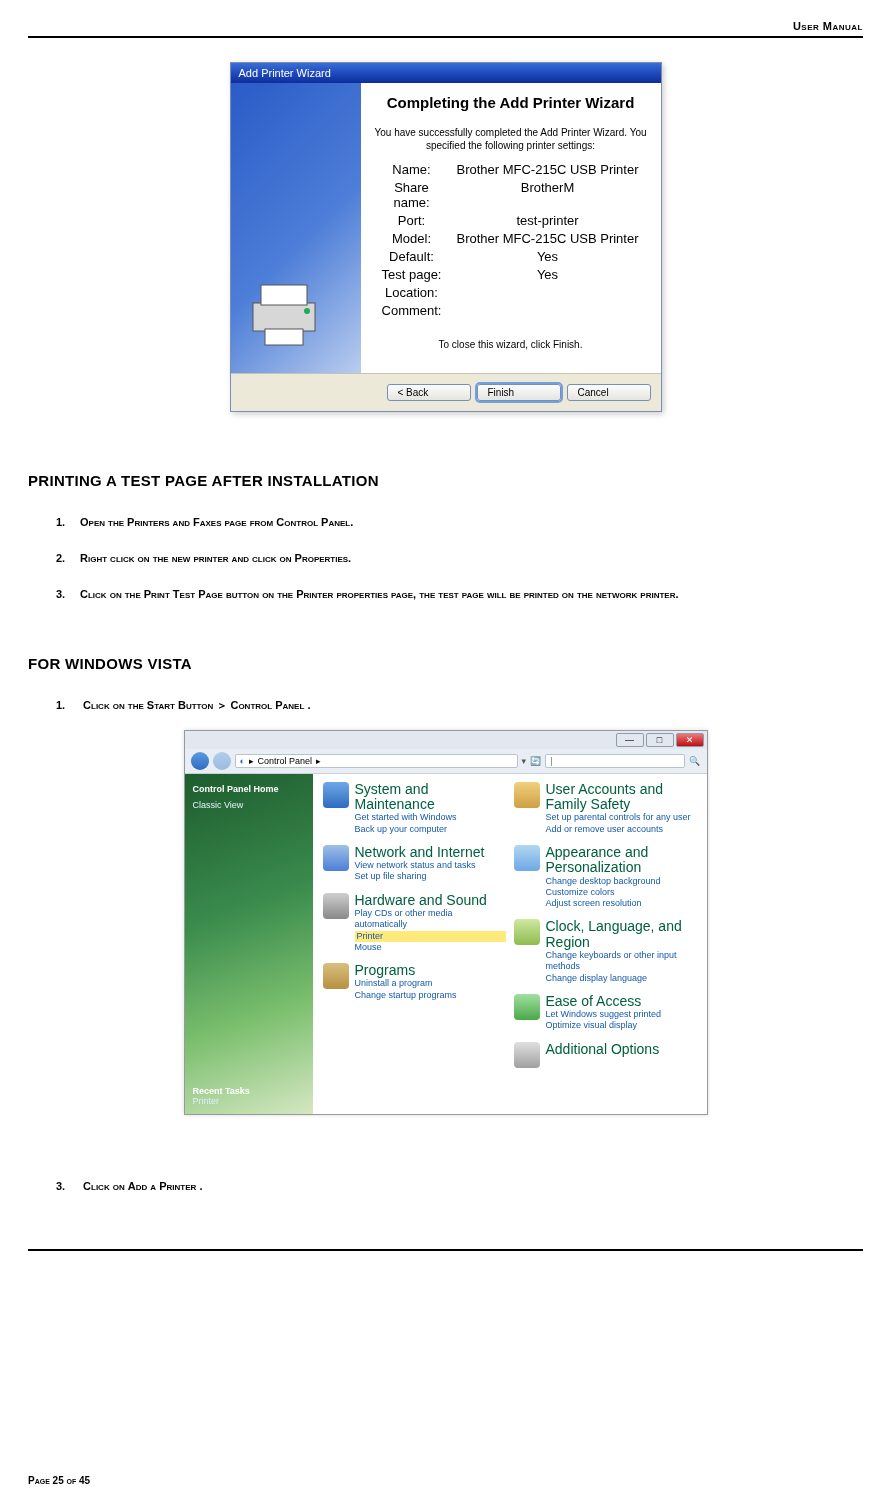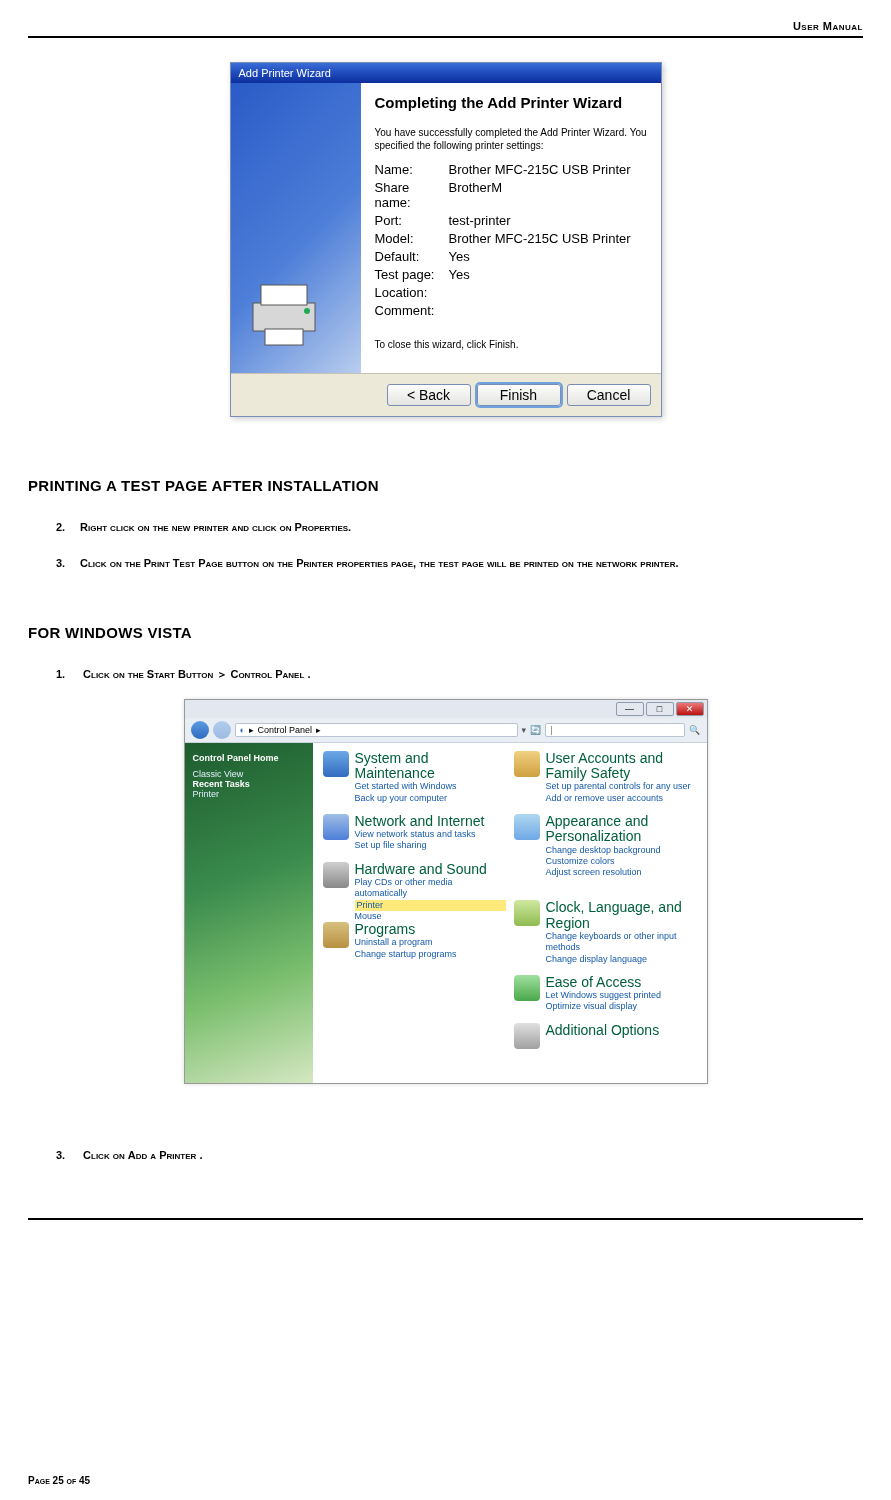--- a/index.html
+++ b/index.html
@@ -41,26 +41,26 @@
     padding: 4px 8px;
     font-size: 11px;
   }
   .wizard-body { display: flex; background: #fff; }
   .wizard-left {
     width: 130px; min-height: 230px;
     background: linear-gradient(135deg,#2a5bc7 0%,#4d7ed8 55%,#b9cdee 100%);
     position: relative;
   }
   .wizard-left svg { position: absolute; bottom: 20px; left: 12px; }
-  .wizard-right { flex: 1; padding: 12px 14px; color: #000; }
+  .wizard-right { flex: 1; padding: 12px 14px; color: #000; text-align: center; }
   .wizard-h { font-size: 15px; font-weight: bold; margin-bottom: 14px; line-height: 1.1; }
   .wizard-p { font-size: 10px; margin-bottom: 10px; line-height: 1.3; }
   .wizard-grid { display: grid; grid-template-columns: 74px 1fr; row-gap: 3px; font-size: 13px; margin-bottom: 20px; }
   .wizard-buttons { display: flex; justify-content: flex-end; gap: 6px; padding: 10px; background: #ece9d8; border-top: 1px solid #c6c3b6; }
-  .wbtn { min-width: 62px; padding: 2px 10px; border: 1px solid #7b8eb9; background: linear-gradient(#fdfdfd,#e4e4e0); border-radius: 3px; font-size: 14px; text-align: center; }
+  .wbtn { min-width: 62px; padding: 2px 10px; border: 1px solid #7b8eb9; background: linear-gradient(#fdfdfd,#e4e4e0); border-radius: 3px; font-size: 10px; text-align: left; }
   .wbtn.focus { outline: 2px solid #6fa1de; }
 
   
   h2.section {
     font-size: 15px;
     font-weight: bold;
     letter-spacing: 0.3px;
     margin: 0 0 22px 0;
   }
   ol.steps {
@@ -94,21 +94,21 @@
   .vista-toolbar { display: flex; align-items: center; gap: 4px; padding: 3px 6px; background: #e9eef5; border-bottom: 1px solid #c9d1dc; }
   .nav-circle { width: 18px; height: 18px; border-radius: 50%; background: linear-gradient(#5b9be2,#2f6bc0); display: inline-block; }
   .breadcrumb { flex: 1; display: flex; align-items: center; background: #fff; border: 1px solid #b8c2d0; border-radius: 2px; padding: 1px 4px; font-size: 9px; }
   .searchbox { width: 130px; background: #fff; border: 1px solid #b8c2d0; border-radius: 2px; padding: 1px 4px; font-size: 9px; color: #777; }
   .vista-main { display: flex; min-height: 340px; }
   .vista-side {
     width: 112px;
     background: linear-gradient(160deg,#1d5c2e 0%,#3a8b4d 40%,#7bbf6e 70%,#d5e7c2 100%);
     color: #fff;
     padding: 10px 8px 8px 8px;
-    display: flex; flex-direction: column; justify-content: flex-start;
+    display: flex; flex-direction: column; justify-content: space-between;
     font-size: 9px;
   }
   .cp-home { font-weight: bold; }
   .cv { color: #e6f0ff; margin-top: 6px; }
   .recent { font-weight: bold; font-size: 9px; }
   .vista-content { flex: 1; background: #fff; padding: 8px 10px; display: grid; grid-template-columns: 1fr 1fr; column-gap: 8px; row-gap: 8px; }
   .cat { display: flex; gap: 6px; }
   .cat .icn { width: 26px; height: 26px; flex: 0 0 26px; border-radius: 4px; }
   .cat .txt { font-size: 9px; }
   .cat .title { color: #00603b; font-size: 14px; line-height: 1.1; }
@@ -167,20 +167,21 @@
   </div>
   <div class="wizard-buttons">
     <div class="wbtn">&lt; Back</div>
     <div class="wbtn focus">Finish</div>
     <div class="wbtn">Cancel</div>
   </div>
 </div>
 
 <h2 class="section">PRINTING A TEST PAGE AFTER INSTALLATION</h2>
 <ol class="steps">
+  <li><span class="num">1.</span><span>Open the Printers and Faxes page from Control Panel.</span></li>
   <li><span class="num">2.</span><span>Right click on the new printer and click on Properties.</span></li>
   <li><span class="num">3.</span><span>Click on the Print Test Page button on the Printer properties page, the test page will be printed on the network printer.</span></li>
 </ol>
 
 <h2 class="section">FOR WINDOWS VISTA</h2>
 <ol class="steps" style="margin-bottom:10px">
   <li><span class="num">1.</span>
     <span>Click on the </span>
     <span class="bold">Start Button</span>
     <span>＞ </span>
@@ -241,21 +242,21 @@
         </div>
         <div class="cat" style="margin-top:10px">
           <div class="icn" style="background:linear-gradient(#cfcfcf,#888)"></div>
           <div class="txt">
             <div class="title">Hardware and Sound</div>
             <span class="link">Play CDs or other media automatically</span>
             <span class="link hl">Printer</span>
             <span class="link">Mouse</span>
           </div>
         </div>
-        <div class="cat" style="">
+        <div class="cat" style="margin-top:10px">
           <div class="icn" style="background:linear-gradient(#d8c080,#b89040)"></div>
           <div class="txt">
             <div class="title">Programs</div>
             <span class="link">Uninstall a program</span>
             <span class="link">Change startup programs</span>
           </div>
         </div>
       </div>
 
       <div>
@@ -269,21 +270,21 @@
         </div>
         <div class="cat" style="margin-top:10px">
           <div class="icn" style="background:linear-gradient(#b0d8f0,#6fa8e6)"></div>
           <div class="txt">
             <div class="title">Appearance and Personalization</div>
             <span class="link">Change desktop background</span>
             <span class="link">Customize colors</span>
             <span class="link">Adjust screen resolution</span>
           </div>
         </div>
-        <div class="cat" style="margin-top:22px">
+        <div class="cat" style="margin-top:10px">
           <div class="icn" style="background:linear-gradient(#cfe8a0,#8fbb50)"></div>
           <div class="txt">
             <div class="title">Clock, Language, and Region</div>
             <span class="link">Change keyboards or other input methods</span>
             <span class="link">Change display language</span>
           </div>
         </div>
         <div class="cat" style="margin-top:10px">
           <div class="icn" style="background:linear-gradient(#a0e0a0,#4aa84a)"></div>
           <div class="txt">

